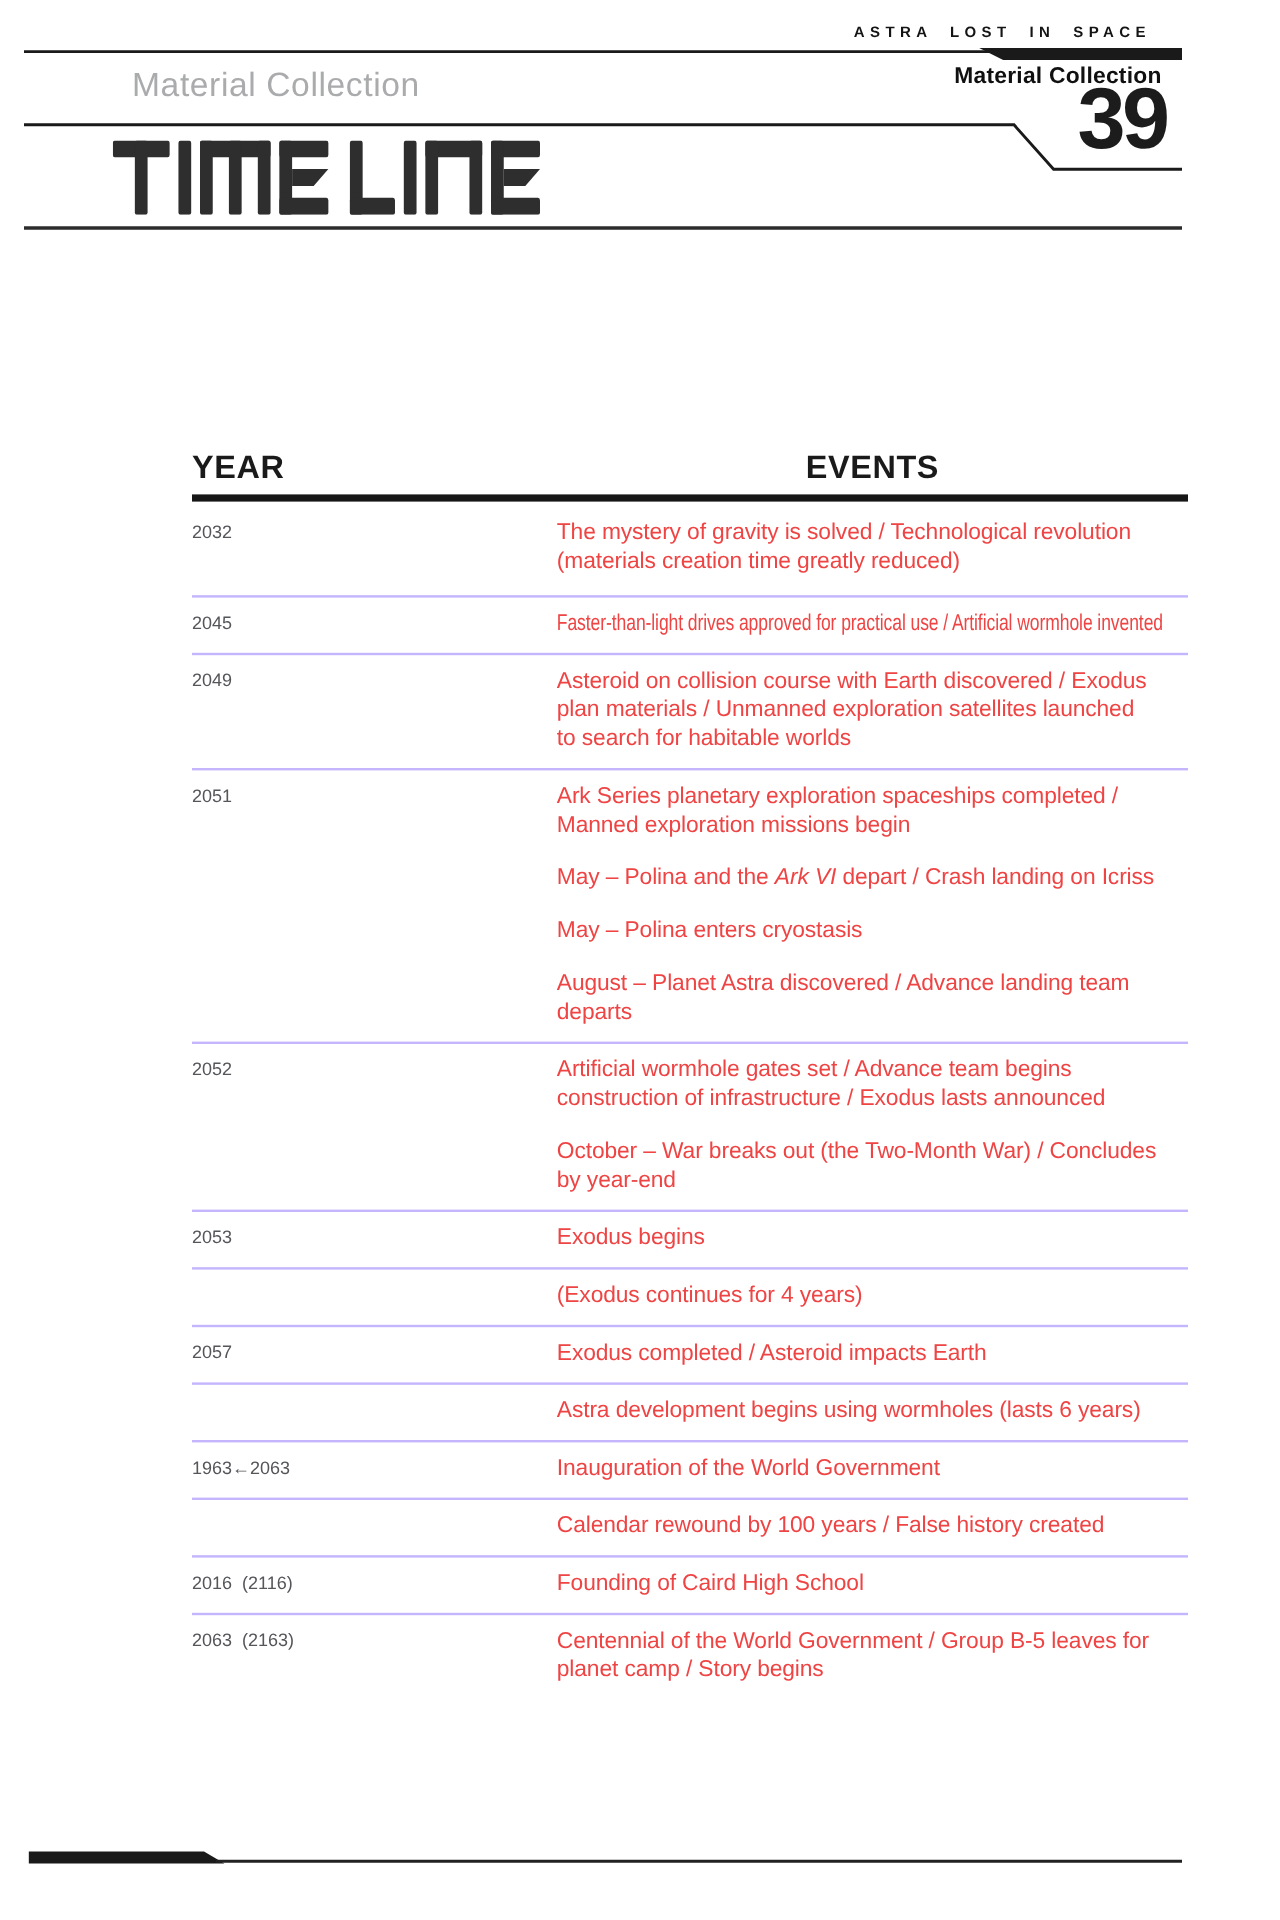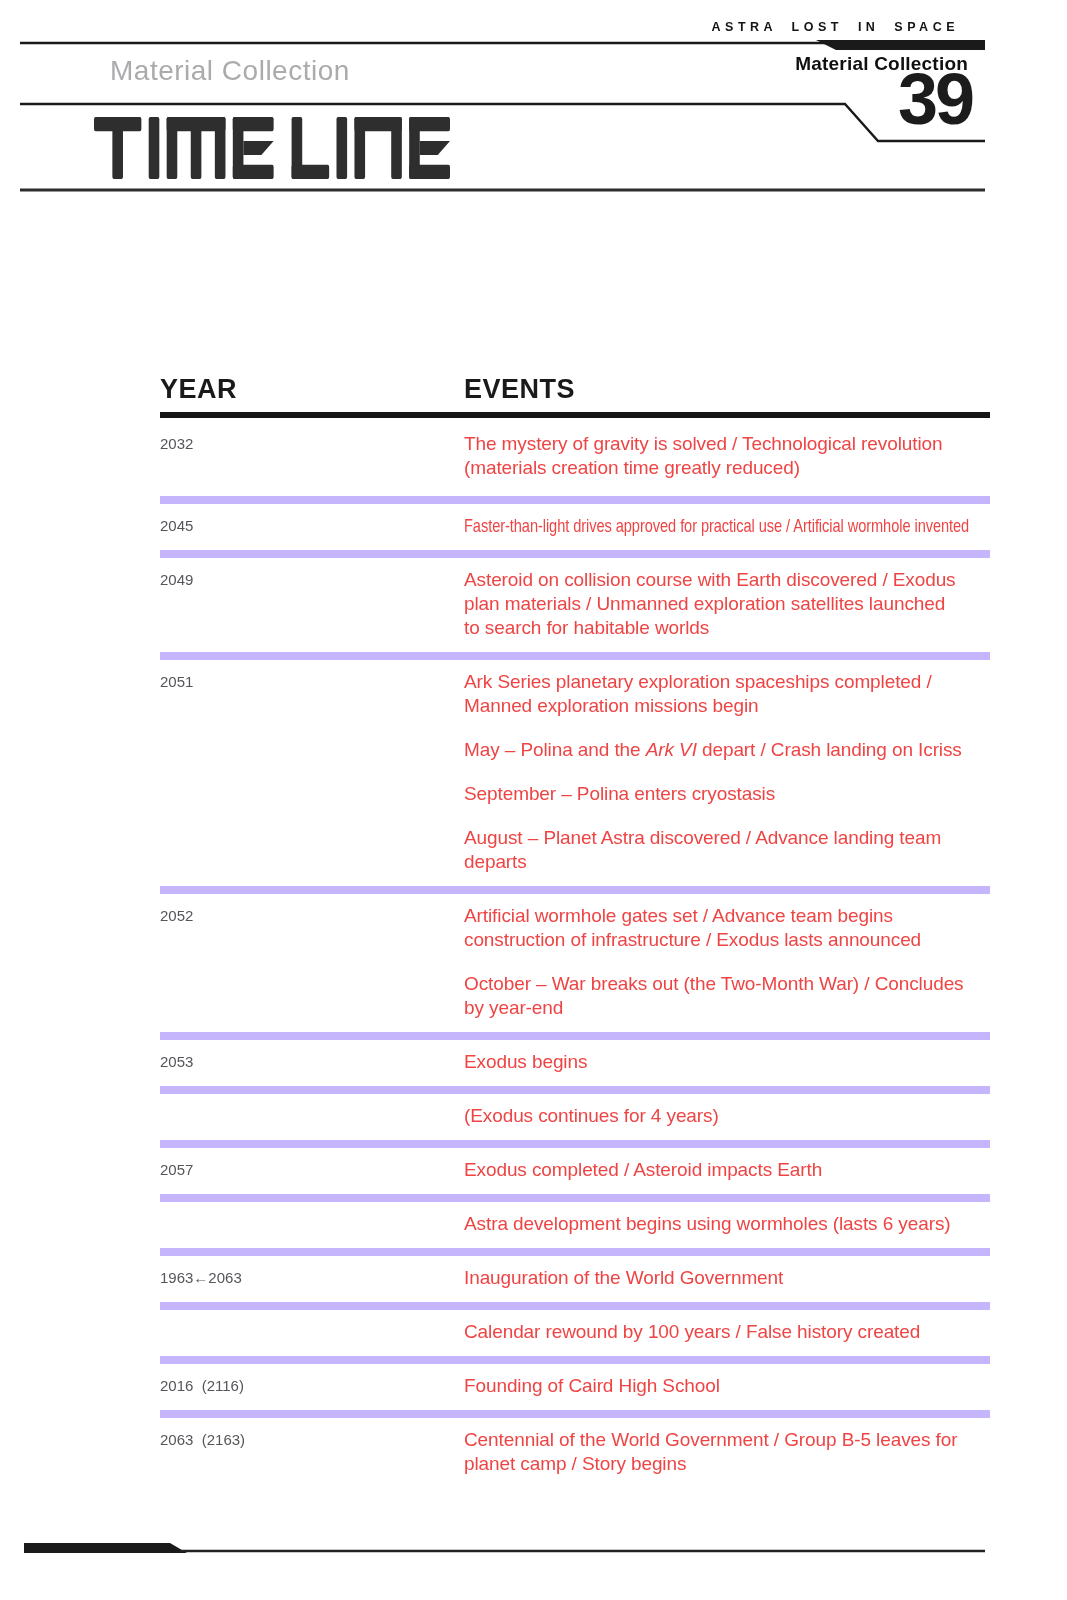--- a/index.html
+++ b/index.html
@@ -40,22 +40,22 @@
   }
   .t-head{
     display:flex;
     border-bottom:6px solid #161616;
     padding-bottom:7px;
   }
   .t-head span{
     font-size:27px;font-weight:bold;color:#1a1a1a;letter-spacing:0.5px;
   }
   .t-head .c-year{width:304px;flex:0 0 304px;}
-  .t-head .c-events{flex:1;}
-  .t-row{display:flex;border-top:8px solid #c4b5fd;padding:10px 0 12px;}
+  .t-head .c-events{flex:1;text-align:center;}
+  .t-row{display:flex;border-top:2px solid #c4b5fd;padding:10px 0 12px;}
   .t-row:first-child{border-top:none;padding-top:14px;padding-bottom:16px;}
   .t-year{
     width:304px;flex:0 0 304px;
     font-size:15px;line-height:24px;color:#55565a;white-space:pre;
   }
   .t-events{flex:1;font-size:19px;color:#ef4444;}
   .t-events .line{line-height:24px;white-space:nowrap;letter-spacing:-0.1px;}
   .t-events .para + .para{margin-top:20px;}
   .t-row.condensed .line{
     transform:scaleX(0.77);transform-origin:left center;
@@ -159,21 +159,21 @@
           <div class="t-year">2051</div>
           <div class="t-events">
             <div class="para">
               <div class="line">Ark Series planetary exploration spaceships completed /</div>
               <div class="line">Manned exploration missions begin</div>
             </div>
             <div class="para">
               <div class="line"><span>May – Polina and the </span><span class="ital">Ark VI</span><span> depart / Crash landing on Icriss</span></div>
             </div>
             <div class="para">
-              <div class="line">September – Polina enters cryostasis</div>
+              <div class="line">May – Polina enters cryostasis</div>
             </div>
             <div class="para">
               <div class="line">August – Planet Astra discovered / Advance landing team</div>
               <div class="line">departs</div>
             </div>
           </div>
         </div>
         <div class="t-row">
           <div class="t-year">2052</div>
           <div class="t-events">

